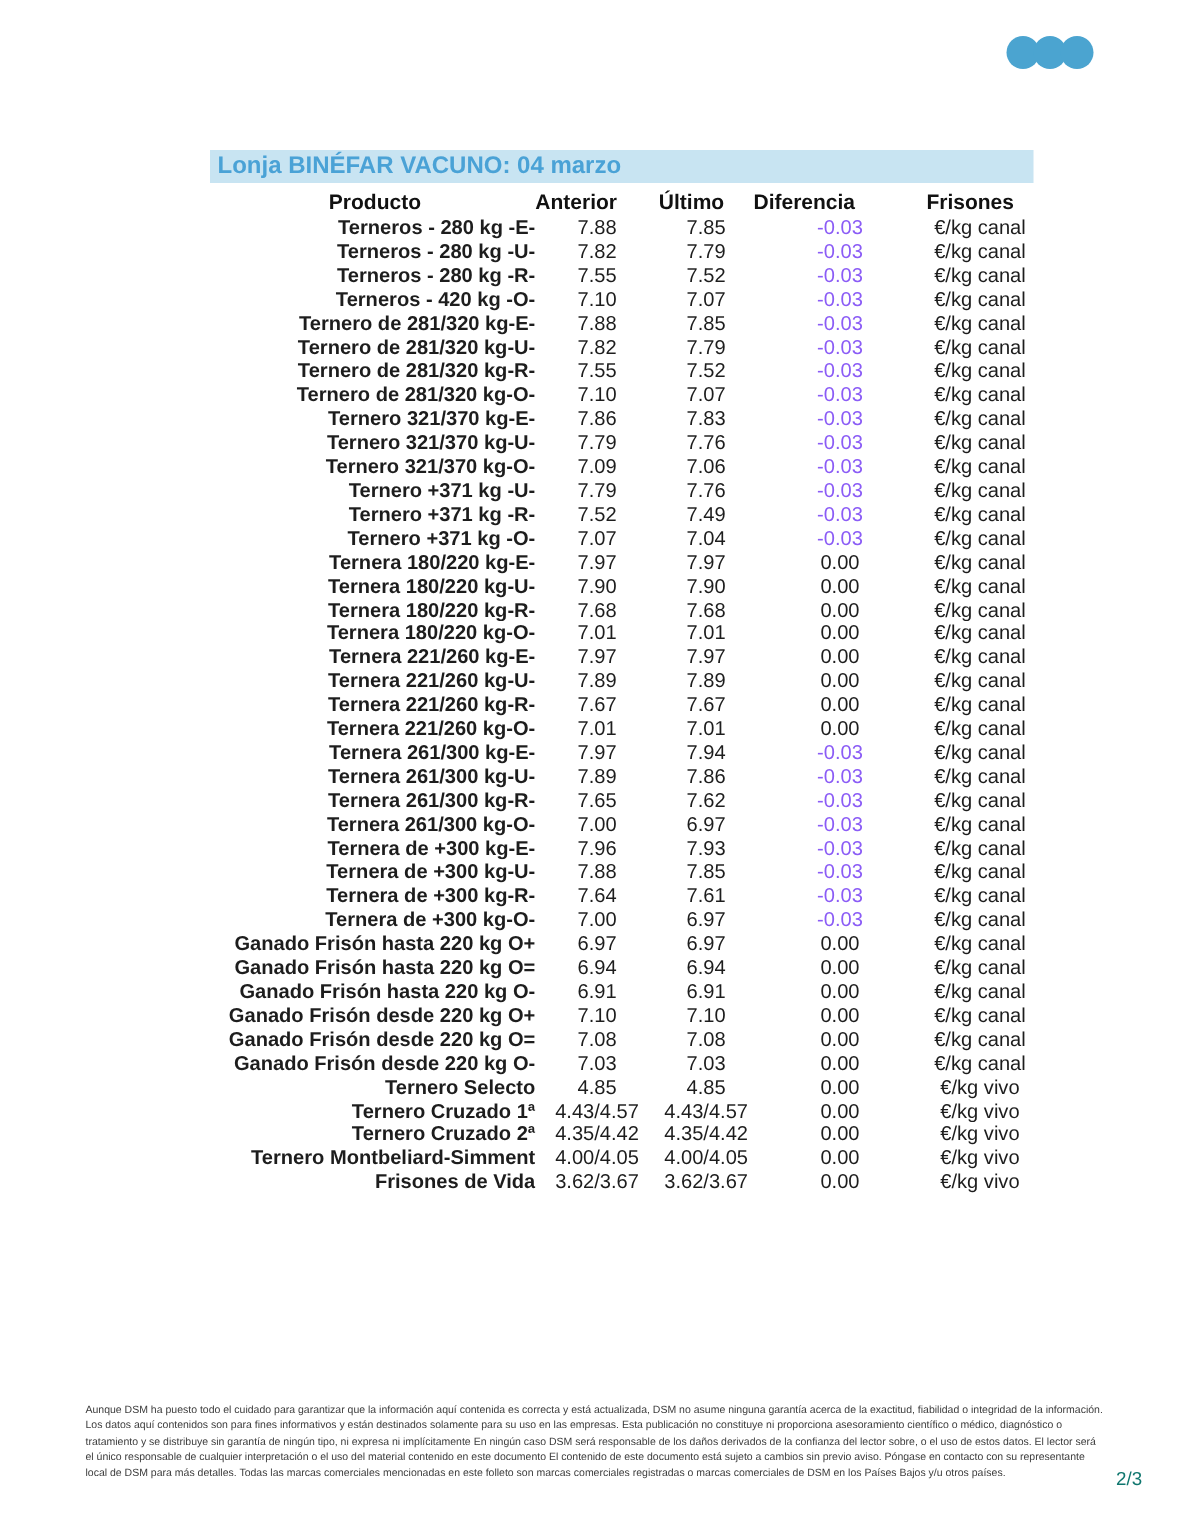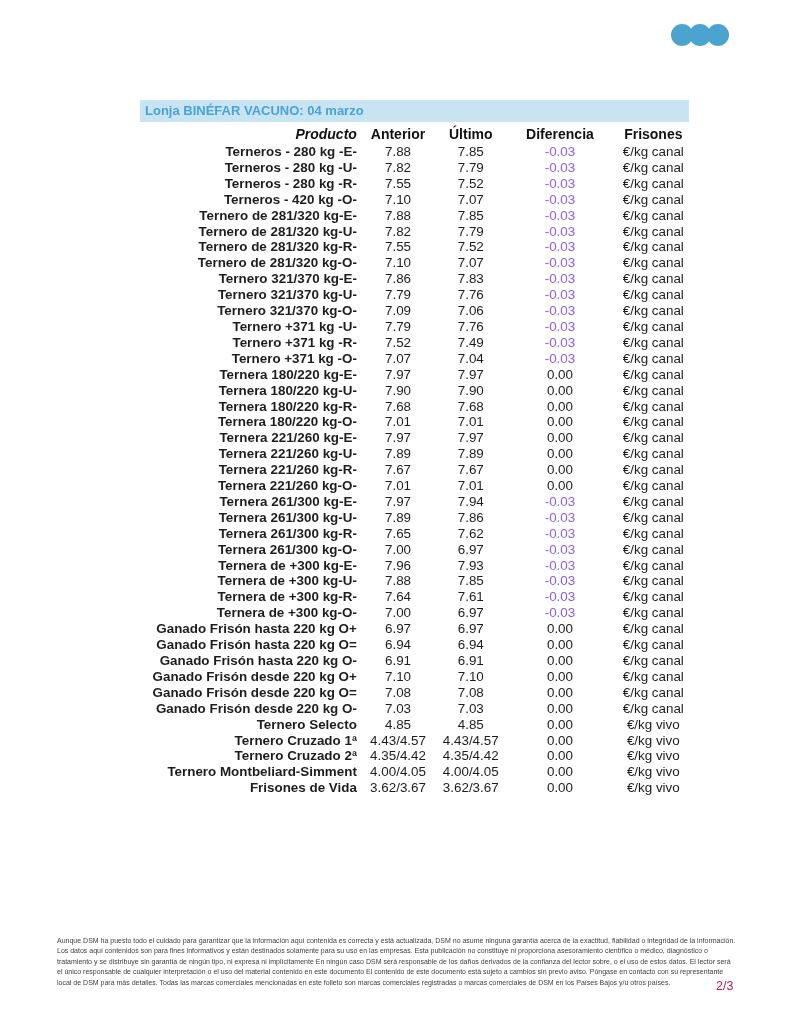--- a/index.html
+++ b/index.html
@@ -11,53 +11,53 @@
     color:#1d1d1d;
   }
   .logo { position:absolute; top:24px; left:671px; display:flex; }
   .logo .dot { width:22px; height:22px; border-radius:50%; background:#4ba4d0; }
   .logo .dot + .dot { margin-left:-4px; }
 
   .content { position:absolute; left:140px; top:100px; width:549px; }
 
   .title-bar {
     background:#c8e4f2; color:#4aa2d6;
-    font-weight:bold; font-size:13px; line-height:22px;
+    font-weight:bold; font-size:16px; line-height:22px;
     height:22px; padding-left:5px;
     white-space:nowrap;
   }
 
   table { width:100%; border-collapse:collapse; table-layout:fixed; margin-top:1px; }
   col.c-producto   { width:39.5%; }
   col.c-anterior   { width:15%; }
   col.c-ultimo     { width:11.5%; }
   col.c-diferencia { width:21%; }
   col.c-unidades   { width:13%; }
 
   th {
     font-size:14px; font-weight:bold; color:#111;
-    padding:3px 0 2px; text-align:center; white-space:nowrap;
-  }
-  th:first-child { text-align:right; padding-left:3px;font-style:italic; }
+    padding:3px 0 2px; text-align:left; white-space:nowrap;
+  }
+  th:first-child { text-align:center; padding-left:3px; }
 
   td {
     font-size:13.4px; line-height:15.9px; color:#1d1d1d;
     text-align:center; white-space:nowrap; overflow:hidden;
   }
   td:first-child { text-align:right; padding-left:3px;font-weight:bold; }
   td.neg { color:#8b5cf6; }
 
   .footer {
     position:absolute; left:57px; top:936px; width:680px;
     font-size:7px; line-height:10.4px; color:#3c3c3c;
     text-align:left;
   }
   .page-number {
-    position:absolute; left:716px; top:979px;
-    font-size:12.5px; color:#be185d;
+    position:absolute; left:744px; top:979px;
+    font-size:12.5px; color:#0f766e;
   }
 </style>
 </head>
 <body>
 
 <div class="logo">
   <span class="dot"></span>
   <span class="dot"></span>
   <span class="dot"></span>
 </div>

